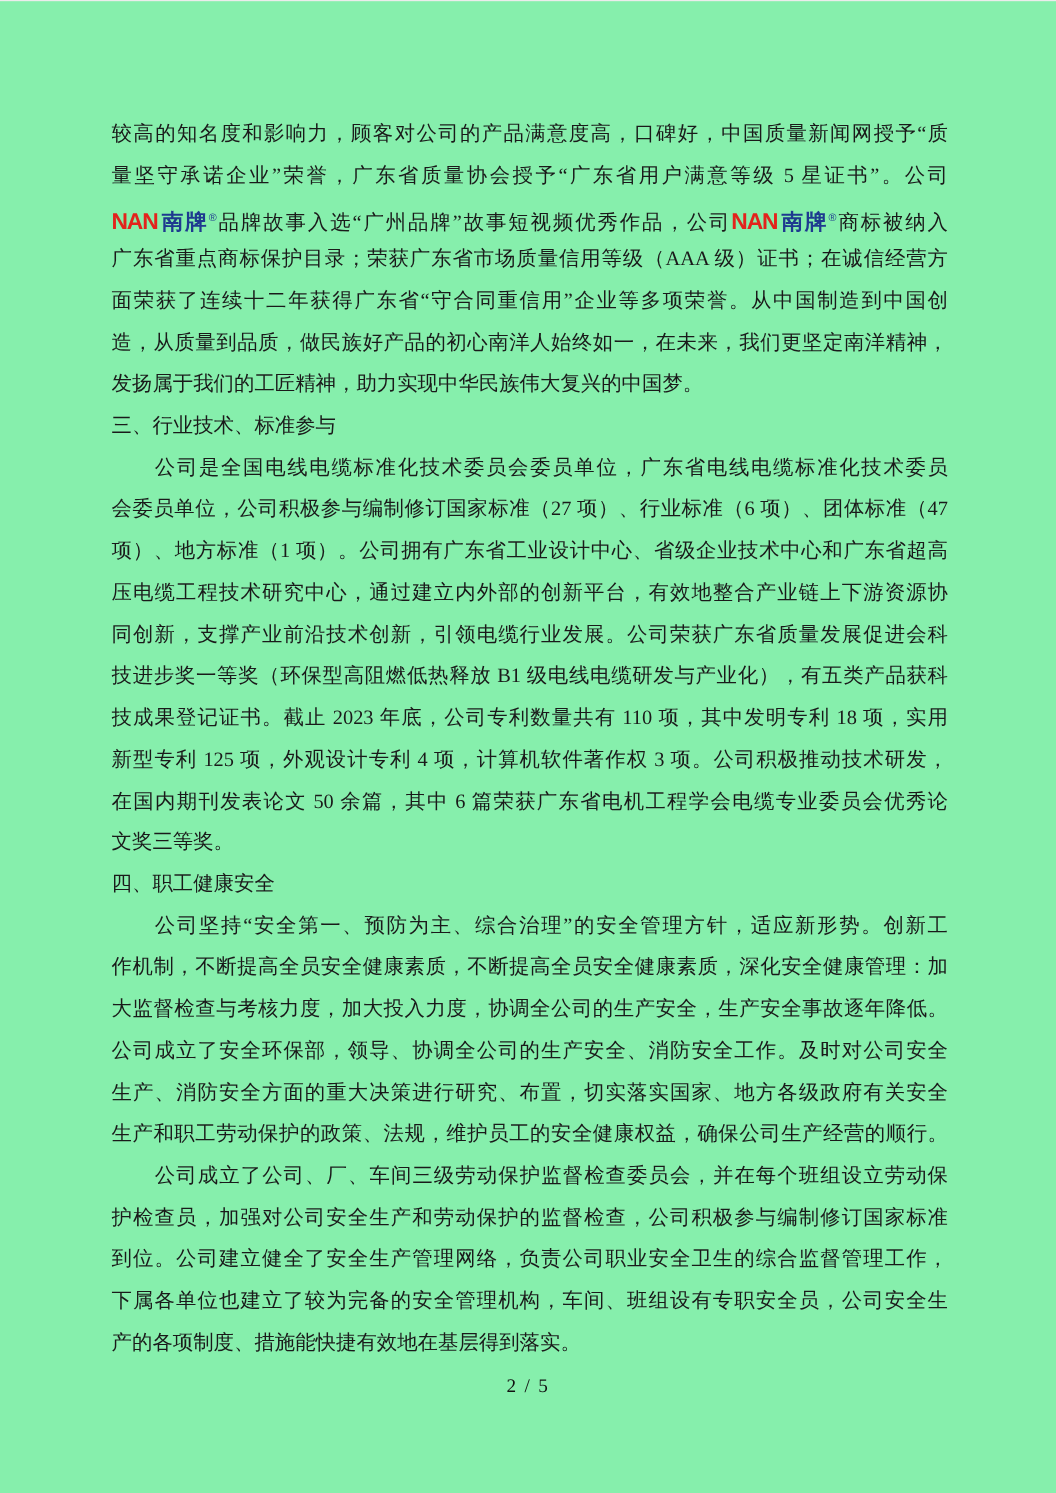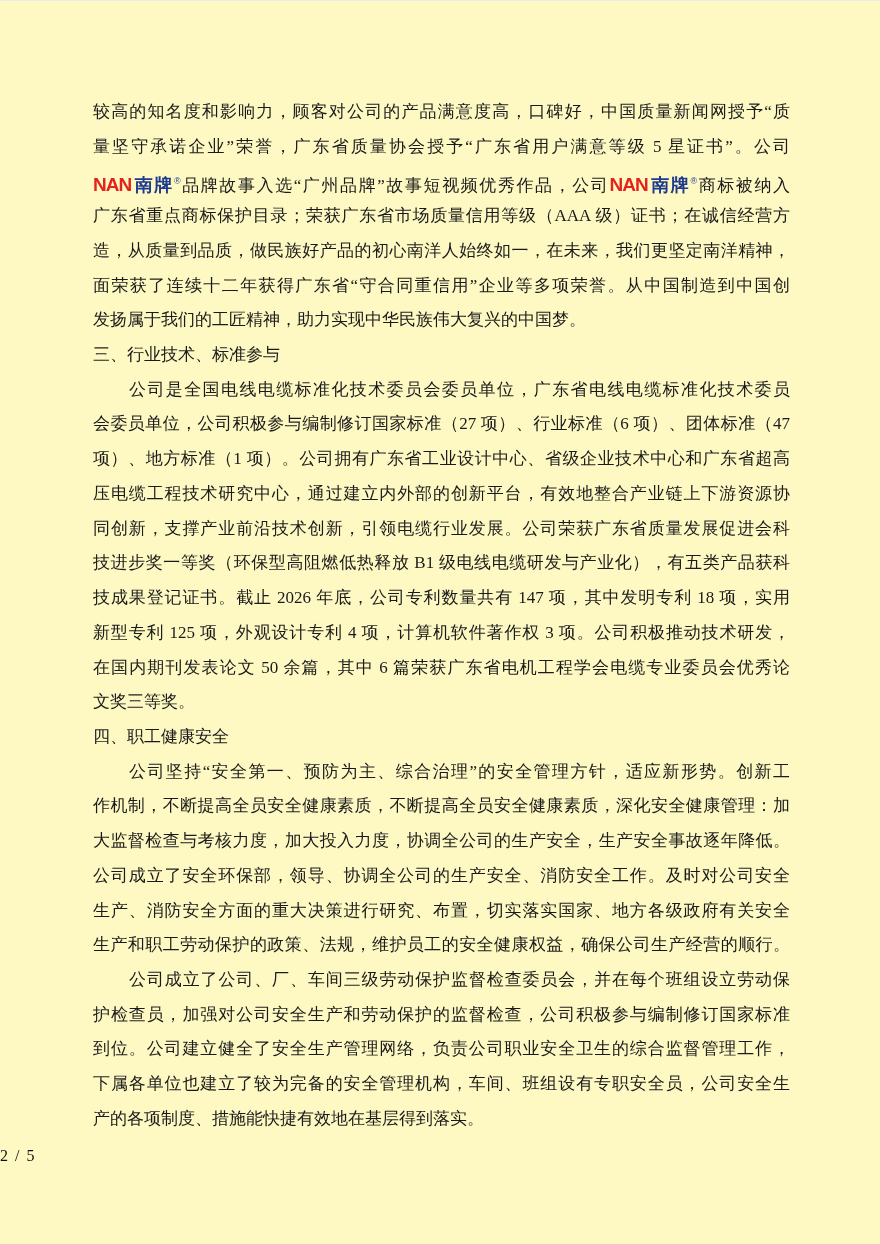--- a/index.html
+++ b/index.html
@@ -1,20 +1,20 @@
 <!DOCTYPE html>
 <html><head>
 <meta charset="utf-8">
 <style>
   html, body { margin: 0; padding: 0; background: #ffffff; }
   .page {
     position: relative;
     width: 880px;
     height: 1244px;
-    background: #fef9c3;
+    background: #86efac;
     border-top: 1px solid #ececec;
     font-family: "Liberation Serif", "DejaVu Serif", serif;
     color: #1a1a1a;
     overflow: hidden;
   }
   .doc {
     position: absolute;
     left: 93px;
     top: 94px;
     width: 697px;
@@ -48,49 +48,49 @@
   .brand .reg {
     font-size: 9px;
     vertical-align: 7px;
     font-family: "Liberation Sans", "DejaVu Sans", sans-serif;
   }
   .footer {
     position: absolute;
     left: 0;
     right: 0;
     top: 1146px;
-    text-align: left;
+    text-align: center;
     font-size: 16px;
     letter-spacing: 1.5px;
     color: #111111;
   }
 </style>
 </head>
 <body>
 
 <div class="page">
   <div class="doc" id="doc-body">
       <div class="para">
         <div class="line">较高的知名度和影响力，顾客对公司的产品满意度高，口碑好，中国质量新闻网授予“质</div>
         <div class="line">量坚守承诺企业”荣誉，广东省质量协会授予“广东省用户满意等级 5 星证书”。公司</div>
         <div class="line"><span class="brand"><span class="nan" style="color: rgb(227, 35, 28);">NAN</span><span class="nanpai" style="color: rgb(30, 58, 143);">南牌</span><span class="reg" style="color: rgb(30, 58, 143);">®</span></span><span>品牌故事入选“广州品牌”故事短视频优秀作品，公司</span><span class="brand"><span class="nan" style="color: rgb(227, 35, 28);">NAN</span><span class="nanpai" style="color: rgb(30, 58, 143);">南牌</span><span class="reg" style="color: rgb(30, 58, 143);">®</span></span><span>商标被纳入</span></div>
         <div class="line">广东省重点商标保护目录；荣获广东省市场质量信用等级（AAA 级）证书；在诚信经营方</div>
+        <div class="line">面荣获了连续十二年获得广东省“守合同重信用”企业等多项荣誉。从中国制造到中国创</div>
         <div class="line">造，从质量到品质，做民族好产品的初心南洋人始终如一，在未来，我们更坚定南洋精神，</div>
-        <div class="line">面荣获了连续十二年获得广东省“守合同重信用”企业等多项荣誉。从中国制造到中国创</div>
         <div class="line last">发扬属于我们的工匠精神，助力实现中华民族伟大复兴的中国梦。</div>
       </div>
       <div class="line heading">三、行业技术、标准参与</div>
       <div class="para">
         <div class="line indent">公司是全国电线电缆标准化技术委员会委员单位，广东省电线电缆标准化技术委员</div>
         <div class="line">会委员单位，公司积极参与编制修订国家标准（27 项）、行业标准（6 项）、团体标准（47</div>
         <div class="line">项）、地方标准（1 项）。公司拥有广东省工业设计中心、省级企业技术中心和广东省超高</div>
         <div class="line">压电缆工程技术研究中心，通过建立内外部的创新平台，有效地整合产业链上下游资源协</div>
         <div class="line">同创新，支撑产业前沿技术创新，引领电缆行业发展。公司荣获广东省质量发展促进会科</div>
         <div class="line">技进步奖一等奖（环保型高阻燃低热释放 B1 级电线电缆研发与产业化），有五类产品获科</div>
-        <div class="line">技成果登记证书。截止 2026 年底，公司专利数量共有 147 项，其中发明专利 18 项，实用</div>
+        <div class="line">技成果登记证书。截止 2023 年底，公司专利数量共有 110 项，其中发明专利 18 项，实用</div>
         <div class="line">新型专利 125 项，外观设计专利 4 项，计算机软件著作权 3 项。公司积极推动技术研发，</div>
         <div class="line">在国内期刊发表论文 50 余篇，其中 6 篇荣获广东省电机工程学会电缆专业委员会优秀论</div>
         <div class="line last">文奖三等奖。</div>
       </div>
       <div class="line heading">四、职工健康安全</div>
       <div class="para">
         <div class="line indent">公司坚持“安全第一、预防为主、综合治理”的安全管理方针，适应新形势。创新工</div>
         <div class="line">作机制，不断提高全员安全健康素质，不断提高全员安全健康素质，深化安全健康管理：加</div>
         <div class="line">大监督检查与考核力度，加大投入力度，协调全公司的生产安全，生产安全事故逐年降低。</div>
         <div class="line">公司成立了安全环保部，领导、协调全公司的生产安全、消防安全工作。及时对公司安全</div>

